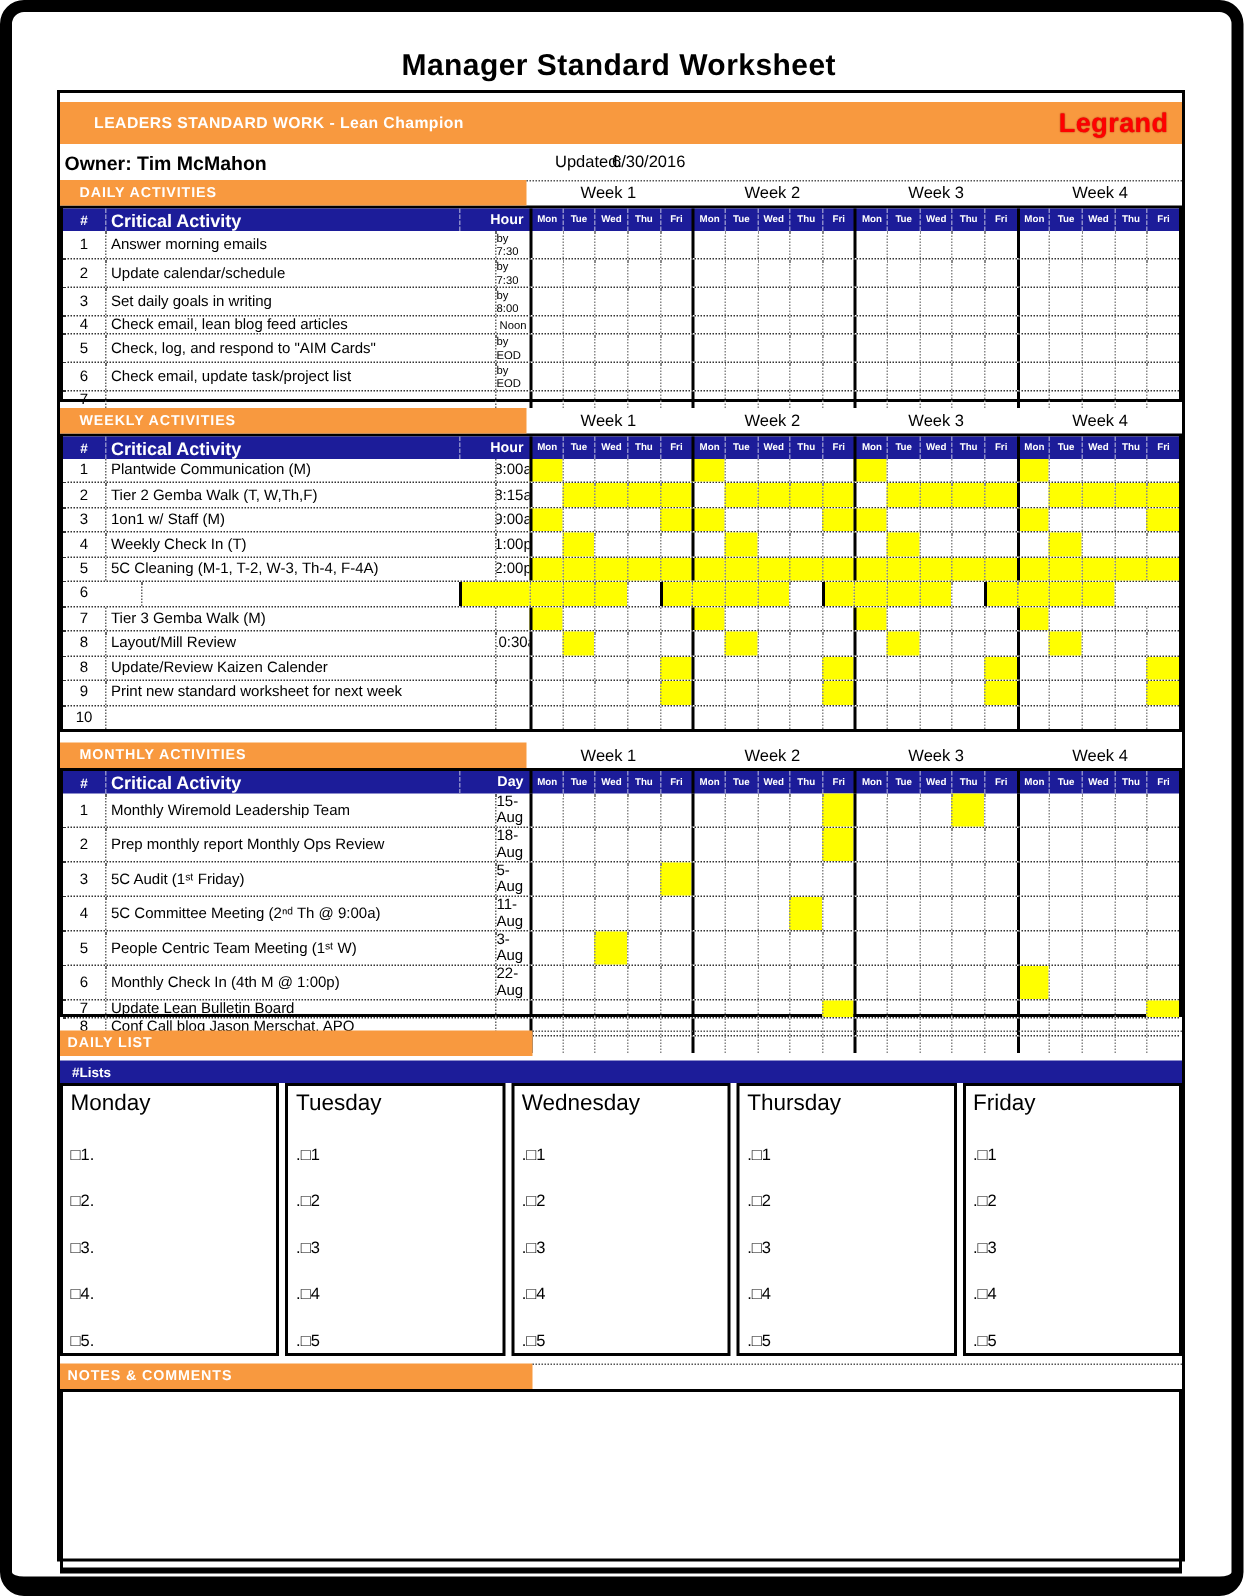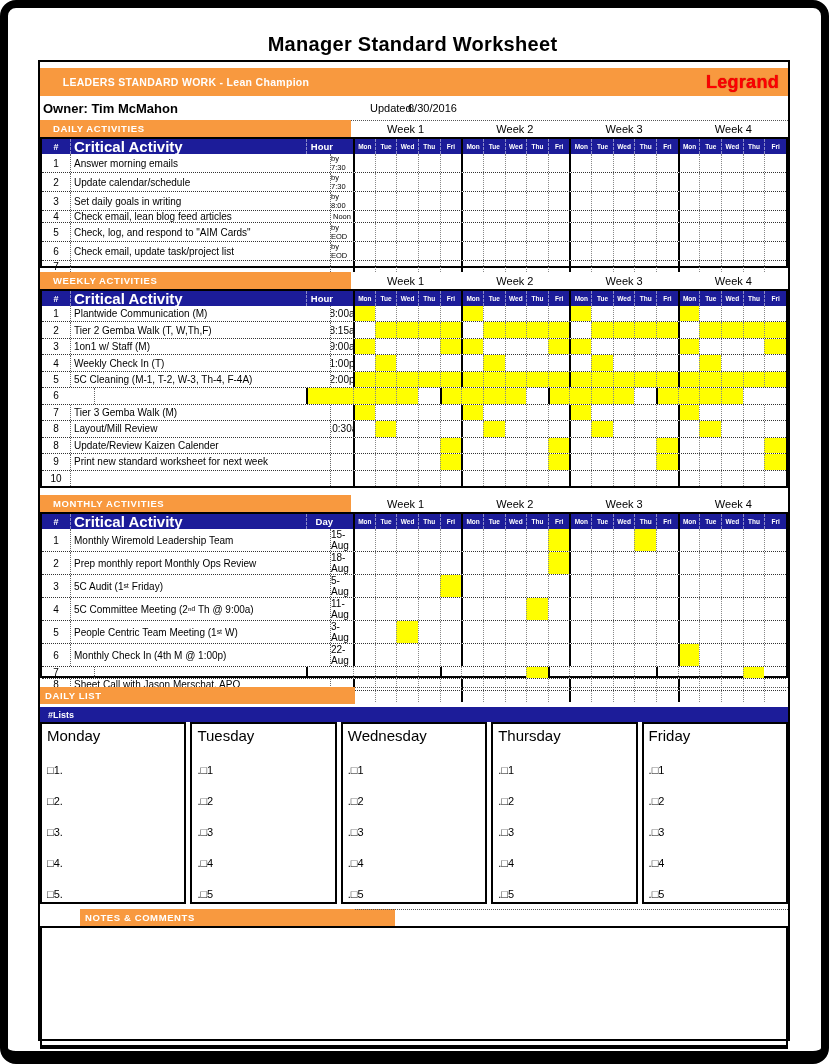--- a/index.html
+++ b/index.html
@@ -25,22 +25,22 @@
   
   .band{display:grid; grid-template-columns:311px repeat(4,1fr); height:17px;}
   .band .bar{background:var(--orange); color:#fff; font-weight:bold; font-size:9.5px; display:flex; align-items:center; padding-left:13px; letter-spacing:.6px;}
   .band .wk{display:flex; align-items:center; justify-content:center; font-size:11px; color:#000;}
 
   
   .tbl{border:2px solid #000;}
   .thead{display:grid; grid-template-columns:28px 236px 47px repeat(20,1fr); height:15px; background:var(--navy); color:#fff;}
   .thead>div{display:flex; align-items:center; overflow:hidden;}
   .h-num{justify-content:center; font-size:9px; font-weight:bold;}
-  .h-act{font-size:15px; font-weight:bold; padding-left:3px; border-left:1px dashed #8a8ac9;}
-  .h-hour{font-size:9.5px; font-weight:bold; justify-content:flex-end; padding-right:20px; border-left:1px dashed #8a8ac9;}
+  .h-act{font-size:12px; font-weight:bold; padding-left:3px; border-left:1px dashed #8a8ac9;}
+  .h-hour{font-size:9.5px; font-weight:bold; justify-content:flex-end; padding-right:4px; border-left:1px dashed #8a8ac9;}
   .h-day{font-size:6.5px; font-weight:bold; justify-content:center; border-left:1px dashed #8a8ac9; letter-spacing:0;}
   .h-day.wb{border-left:2px solid #000;}
   .rows{display:grid;}
   .row{display:grid; grid-template-columns:28px 236px 47px repeat(20,1fr);}
   .row:not(:last-child){border-bottom:1px dotted #333;}
   .row>div{display:flex; align-items:center; overflow:hidden;}
   .c-num{justify-content:center; font-size:10px;}
   .c-act{font-size:10px; padding-left:3px; white-space:nowrap; border-left:1px dotted #666;}
   .c-hour{font-size:10px; justify-content:center; border-left:1px dotted #666;margin-left:24px;}
   .c-day{border-left:1px dotted #888;}
@@ -57,21 +57,21 @@
   .dl-bar{width:315px; height:100%; background:var(--orange); color:#fff; font-weight:bold; font-size:9.5px; display:flex; align-items:center; padding-left:5px; letter-spacing:.6px;}
   .band-dotted{position:absolute; top:0; left:315px; right:0; border-top:1px dotted #555;}
   .dl-navy{height:15px; background:var(--navy); color:#fff; margin-top:3px; display:flex; align-items:center; font-size:9px; font-weight:bold;}
   .dl-navy .n1{padding-left:8px;} .dl-navy .n2{}
   .dl-cols{display:grid; grid-template-columns:repeat(5,1fr); gap:4px; height:182px; margin-top:0;}
   .dl-col{border:2px solid #000; padding:1px 5px; display:flex; flex-direction:column;justify-content:space-between;}
   .dl-day{font-size:15px; line-height:21px; color:#000;}
   .dl-item{font-size:11px; line-height:13px; margin-top:18px;}
 
   
-  .notes-band{height:17px; position:relative;padding-left:40px;}
+  .notes-band{height:17px; position:relative;}
   .notes-bar{width:315px; height:100%; background:var(--orange); color:#fff; font-weight:bold; font-size:9.5px; display:flex; align-items:center; padding-left:5px; letter-spacing:.6px;}
   .notes-box{height:123px; border:2px solid #000; border-bottom-width:4px;}
 </style>
 </head>
 <body>
 
 <div class="frame"></div>
 <div class="page-title">Manager Standard Worksheet</div>
 
 <div class="content">
@@ -794,20 +794,21 @@
               <div class="c-day"></div>
               <div class="c-day"></div>
               <div class="c-day wb mk"></div>
               <div class="c-day"></div>
               <div class="c-day"></div>
               <div class="c-day"></div>
               <div class="c-day"></div>
             </div>
             <div class="row">
               <div class="c-num">7</div>
+              <div class="c-act">Update Lean Bulletin Board</div>
               <div class="c-hour"></div>
               <div class="c-day wb"></div>
               <div class="c-day"></div>
               <div class="c-day"></div>
               <div class="c-day"></div>
               <div class="c-day"></div>
               <div class="c-day wb"></div>
               <div class="c-day"></div>
               <div class="c-day"></div>
               <div class="c-day"></div>
@@ -818,21 +819,21 @@
               <div class="c-day"></div>
               <div class="c-day"></div>
               <div class="c-day wb"></div>
               <div class="c-day"></div>
               <div class="c-day"></div>
               <div class="c-day"></div>
               <div class="c-day mk"></div>
             </div>
             <div class="row">
               <div class="c-num">8</div>
-              <div class="c-act">Sheet Call with Jason Merschat, APO</div>
+              <div class="c-act">Conf Call blog Jason Merschat, APO</div>
               <div class="c-hour"></div>
               <div class="c-day wb"></div>
               <div class="c-day"></div>
               <div class="c-day"></div>
               <div class="c-day"></div>
               <div class="c-day"></div>
               <div class="c-day wb"></div>
               <div class="c-day"></div>
               <div class="c-day"></div>
               <div class="c-day"></div>

